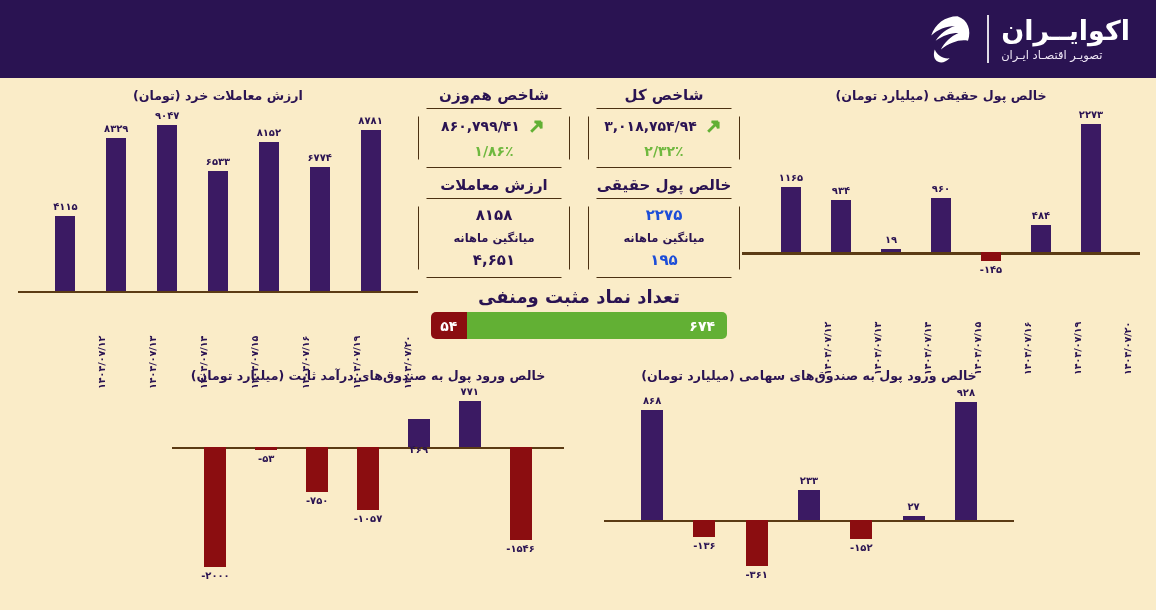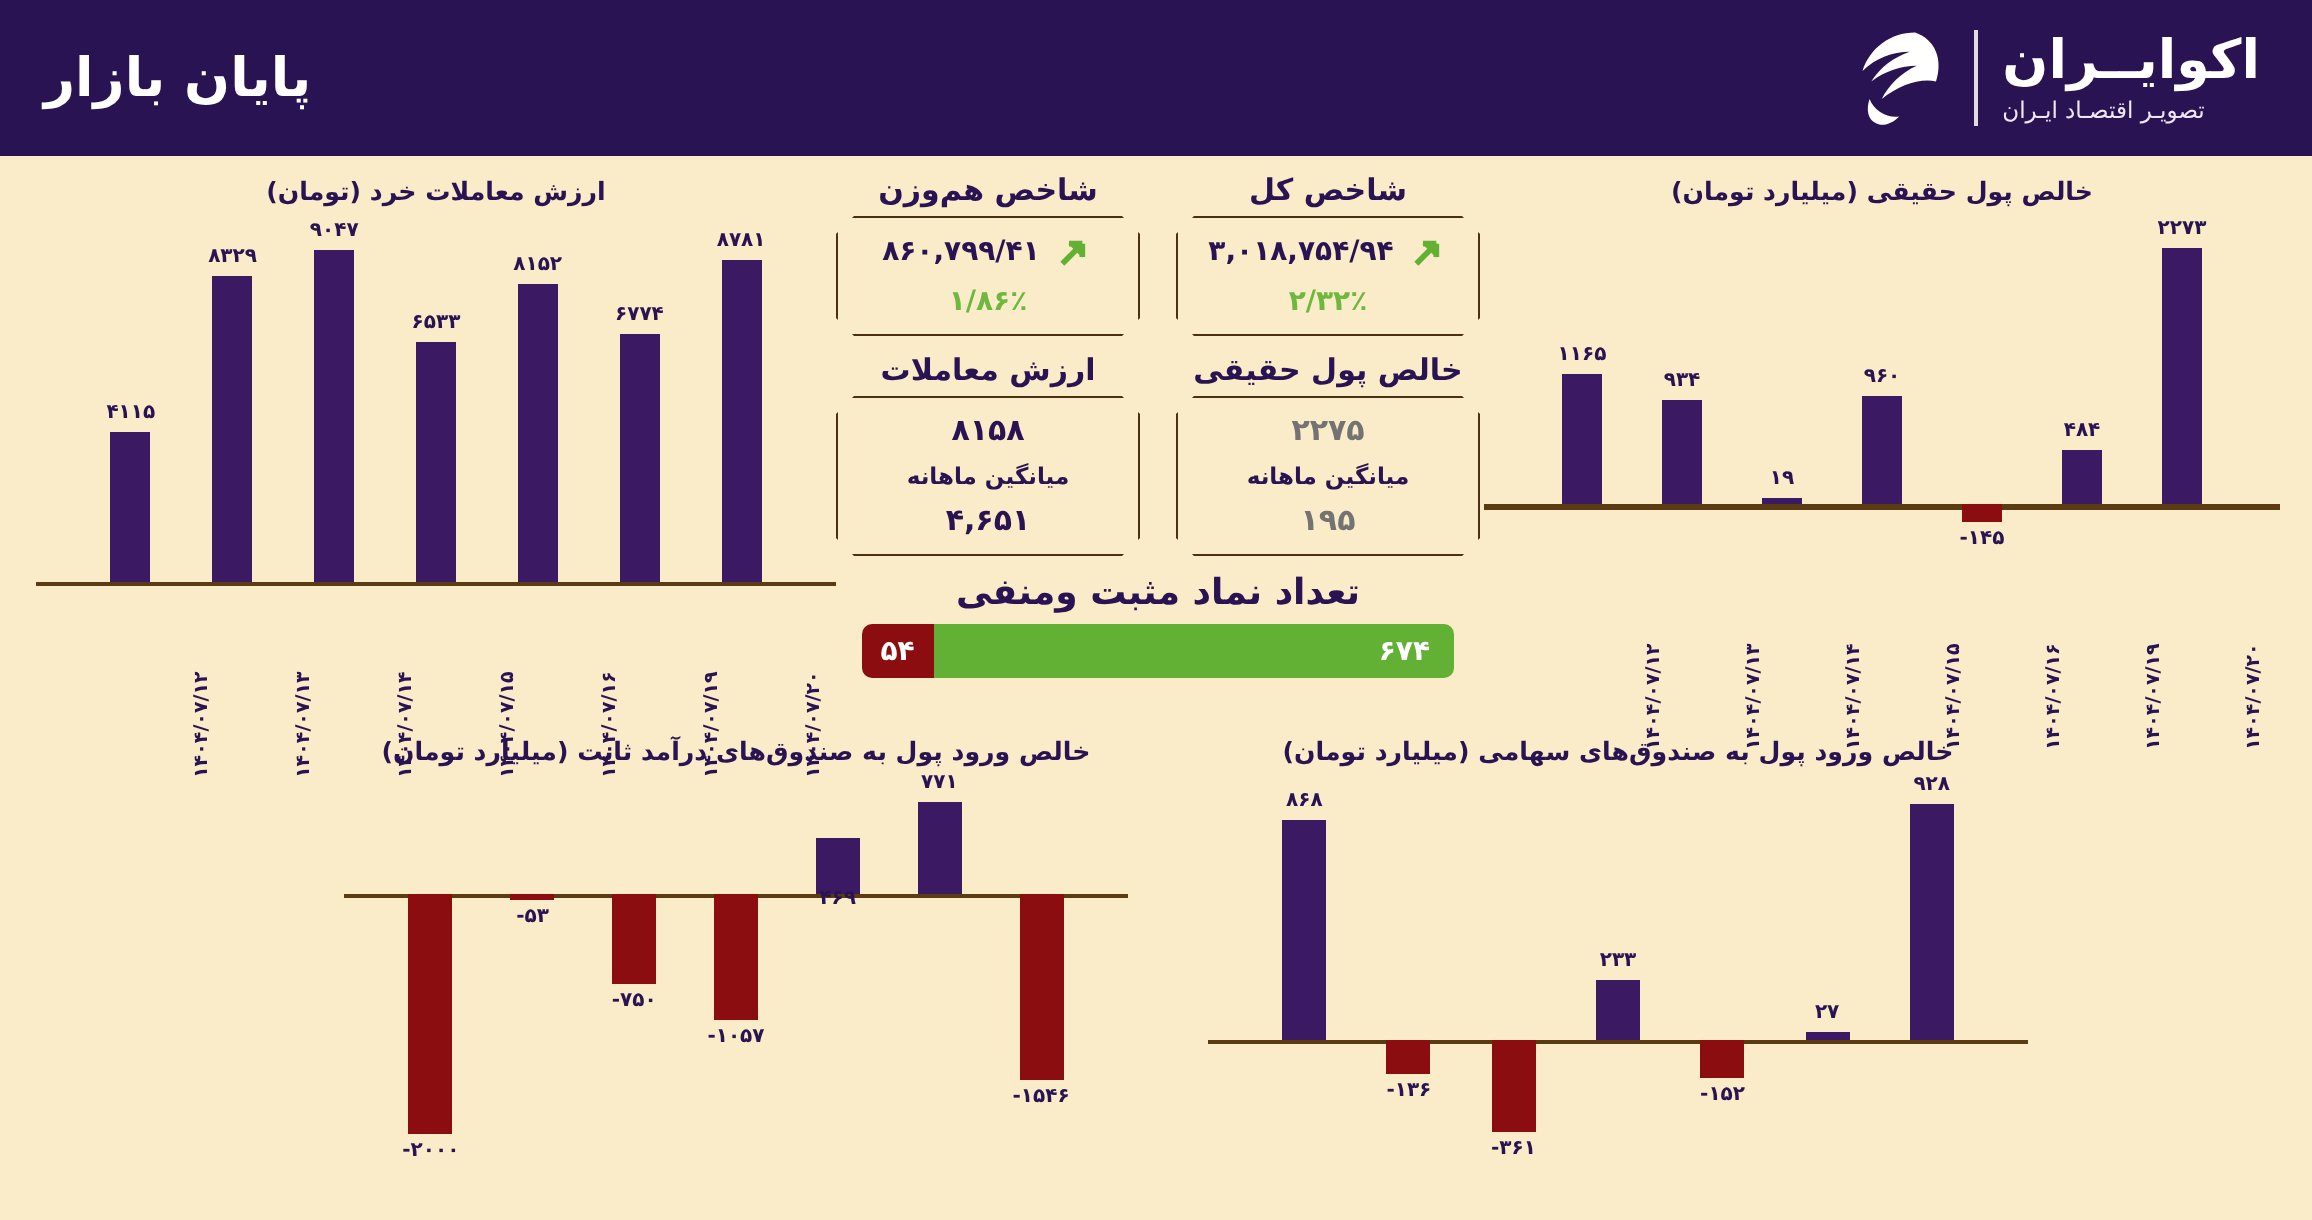--- a/index.html
+++ b/index.html
@@ -67,21 +67,21 @@
     
     clip-path:polygon(9px 0,calc(100% - 9px) 0,100% 9px,100% calc(100% - 9px),
                       calc(100% - 9px) 100%,9px 100%,0 calc(100% - 9px),0 9px);
   }
   .kpi-main{
     display:flex; align-items:center; justify-content:center; gap:7px;
     font-size:14px; font-weight:bold; color:#2A1352; direction:ltr;
   }
   .kpi-pct{ font-size:14px; font-weight:bold; color:#6FB83F; margin-top:7px; direction:ltr; }
   .kpi-big{ font-size:15px; font-weight:bold; color:#2A1352; }
-  .kpi-big.green{ color:#737373; }
+  .kpi-big.green{ color:#1d4ed8; }
   .kpi-mid{ font-size:11.5px; font-weight:bold; color:#2A1352; margin:7px 0 6px; }
   .arrow-up{ display:inline-block; width:20px; height:20px; }
 
   
   .prog-title{
     font-size:18px; font-weight:bold; color:#2A1352;
     text-align:center; margin-top:8px;
   }
   .prog-bar{
     position:relative; margin:5px auto 0; width:296px; height:27px;
@@ -101,21 +101,20 @@
       <div class="brand-sub">تصویـر اقتصـاد ایـران</div>
     </div>
     <div class="brand-divider"></div>
     <svg class="brand-logo" viewBox="0 0 64 64">
       <g fill="#ffffff">
         <path d="M44 6c-14 0-26 9-30 22 7-7 17-11 27-11-9 3-17 9-22 17 8-6 17-9 26-9-9 4-16 11-20 19 10-8 22-12 31-10 4-12 0-24-12-28z"></path>
         <path d="M18 44c-2 6-1 12 4 14 4 2 9 0 13-4-7 1-14-3-17-10z"></path>
       </g>
     </svg>
   </div>
-  <div class="header-title">پایان بازار</div>
 </div>
 
 <div class="panel" id="chart0" style="left:18px; top:88px; width:400px; height:228px;">
   <div class="panel-title">ارزش معاملات خرد (تومان)</div>
   <div class="plot" style="height: 174px; margin-top: 14px;">
       <div class="axis-line" style="top: 174px;"></div>
       <div class="bar pos" style="width: 20px; left: 37.4286px; height: 75.3695px; top: 98.6305px;"></div>
       <div class="bar-label" style="left: 15.4286px; width: 64px; top: 83.6305px;">۴۱۱۵</div>
       <div class="tick-label" style="left: 51.4286px; top: 192px;">۱۴۰۴/۰۷/۱۲</div>
       <div class="bar pos" style="width: 20px; left: 88.2857px; height: 152.552px; top: 21.4478px;"></div>

